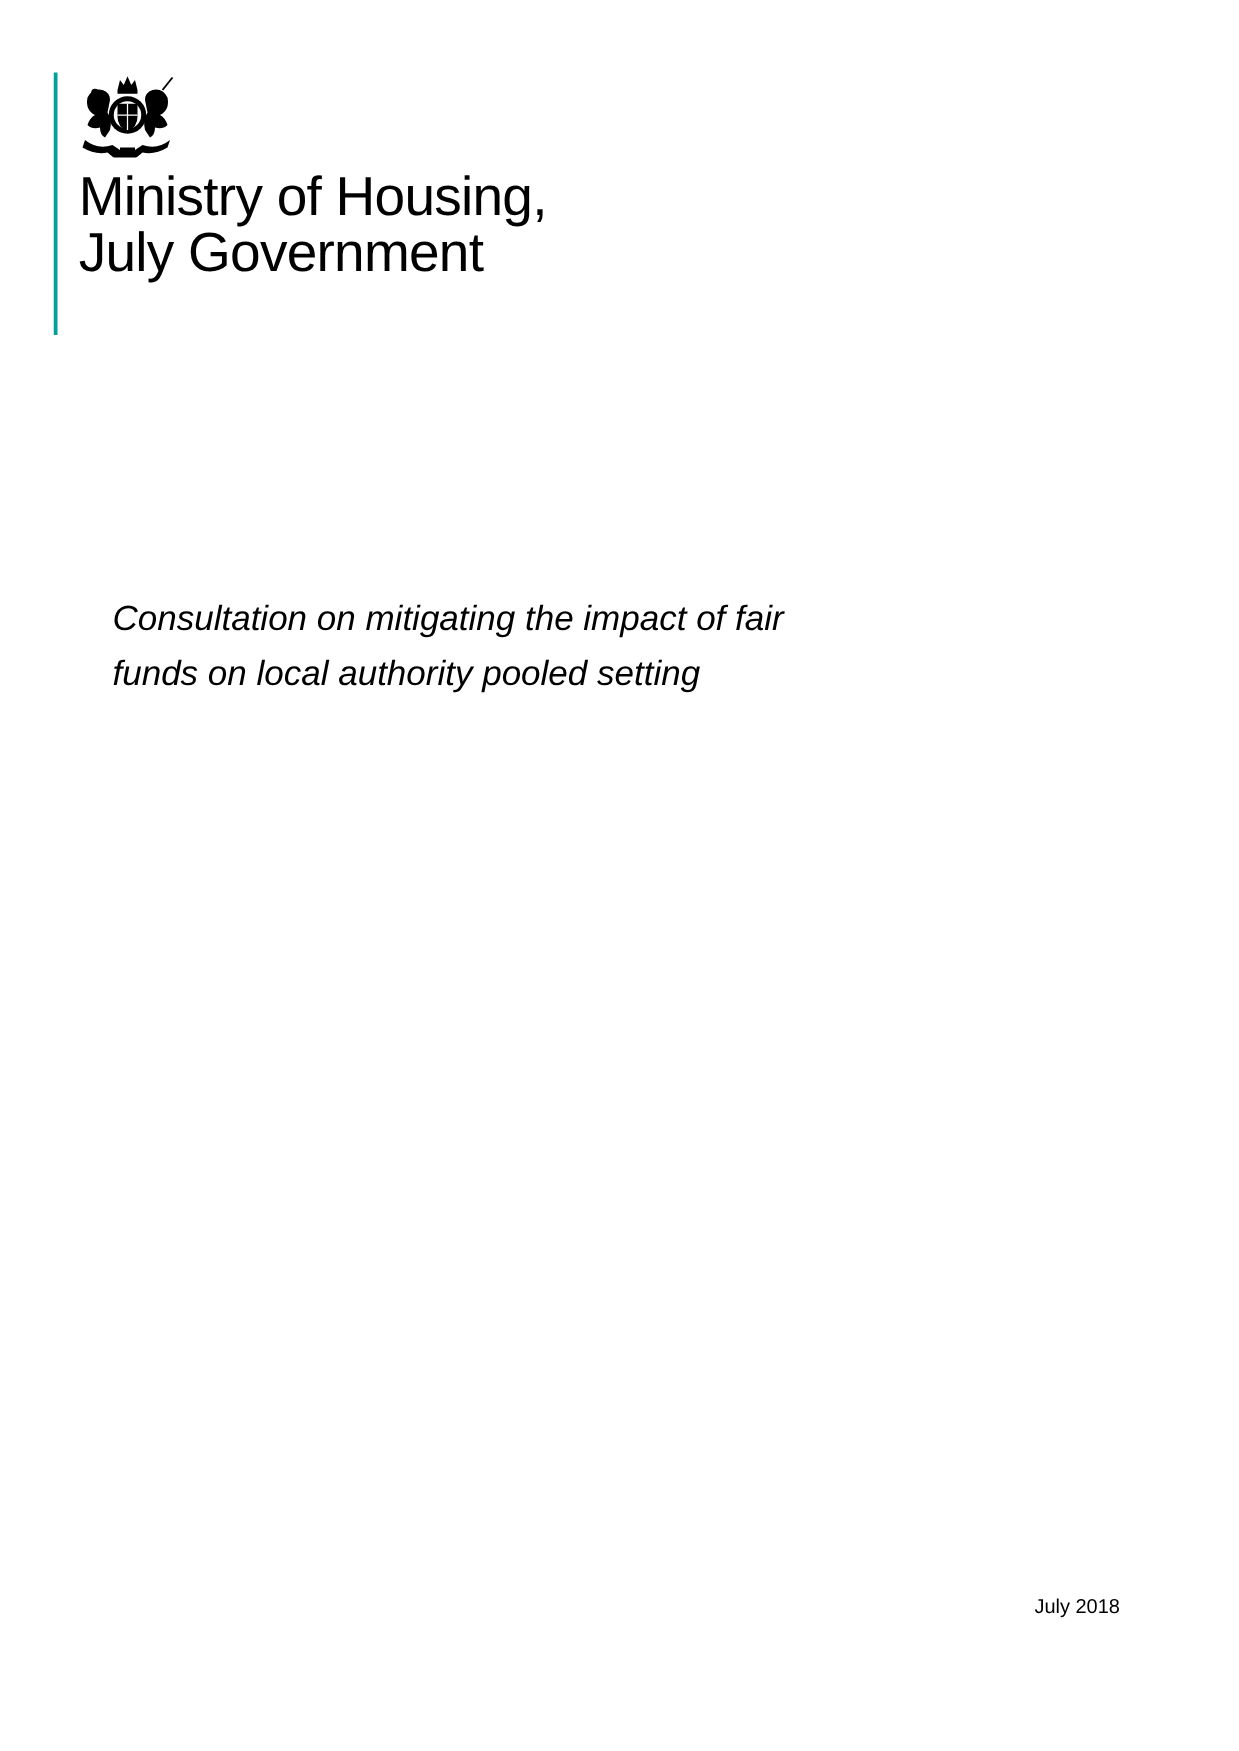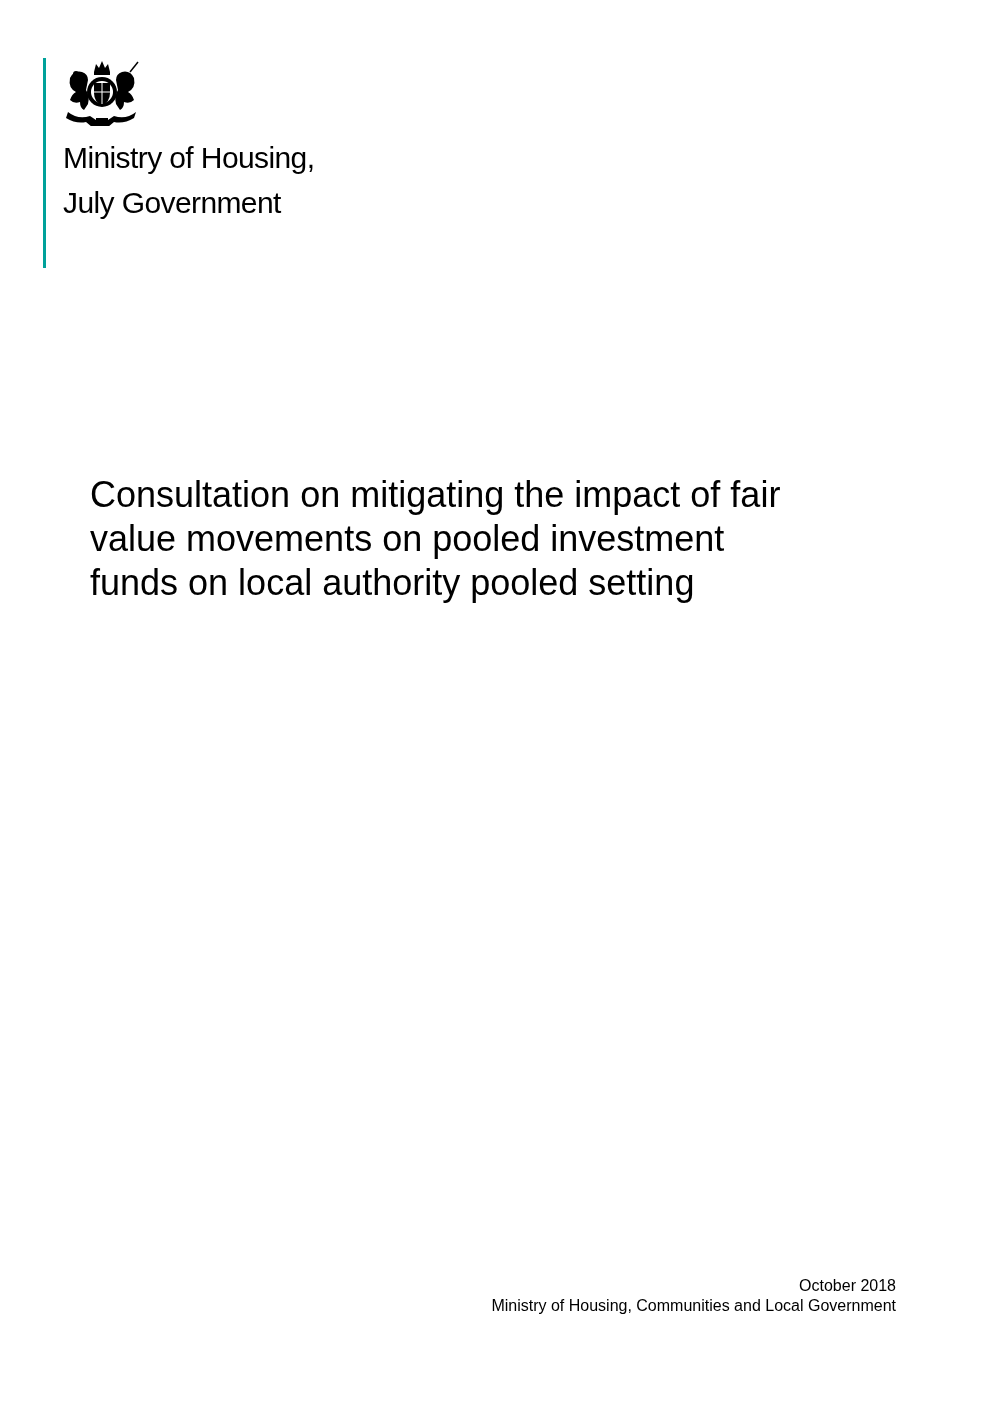--- a/index.html
+++ b/index.html
@@ -1,24 +1,24 @@
 <!DOCTYPE html>
 <html><head>
 <meta charset="utf-8">
 <style>
   html, body { margin: 0; padding: 0; background: #ffffff; }
   body { width: 991px; height: 1401px; position: relative; overflow: hidden;
          font-family: "Liberation Sans", sans-serif; color: #000; }
   .logo-block { position: absolute; left: 43px; top: 58px; width: 440px; height: 210px; }
   .logo-bar { position: absolute; left: 0; top: 0; width: 3px; height: 210px; background: #00a19a; }
   .crest { position: absolute; left: 19px; top: 0; width: 80px; height: 68px; }
-  .dept-name { position: absolute; left: 20px; top: 78px; font-size: 30px; line-height: 44.5px;
+  .dept-name { position: absolute; left: 20px; top: 78px; font-size: 44px; line-height: 44.5px;
                letter-spacing: -0.6px; white-space: nowrap; }
-  .title { position: absolute; left: 90px; top: 473px; width: 800px; font-size: 36px;
-           line-height: 44px; }
+  .title { position: absolute; left: 90px; top: 473px; width: 800px; font-size: 28px;
+           line-height: 44px; font-style: italic; }
   .footer { position: absolute; right: 95px; top: 1276px; text-align: right; font-size: 16px;
             line-height: 20px; }
 </style>
 </head>
 <body>
 
 <div class="logo-block">
   <div class="logo-bar"></div>
   <svg class="crest" viewBox="0 0 80 68">
 
@@ -41,20 +41,18 @@
     <rect x="34" y="60" width="12" height="5" fill="#000"></rect>
   </svg>
   <div class="dept-name">
     <div>Ministry of Housing,</div>
     <div>July Government</div>
   </div>
 </div>
 
 <div class="title">
   <div>Consultation on mitigating the impact of fair</div>
-  <div>value movements on pooled investment</div>
   <div>funds on local authority pooled setting</div>
 </div>
 
 <div class="footer">
-  <div>October 2018</div>
-  <div>Ministry of Housing, Communities and Local Government</div>
+  <div>July 2018</div>
 </div>
 
 </body></html>

